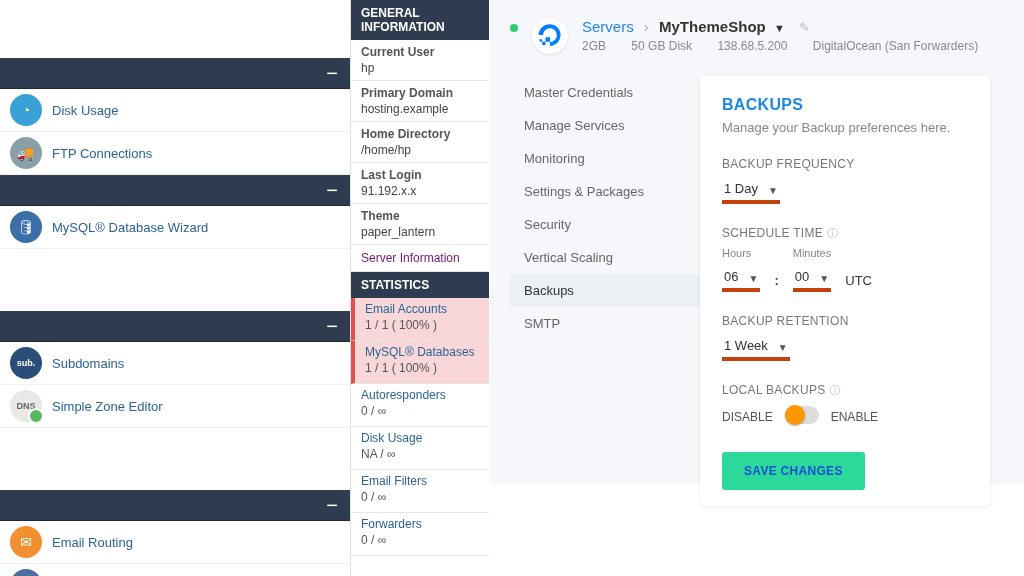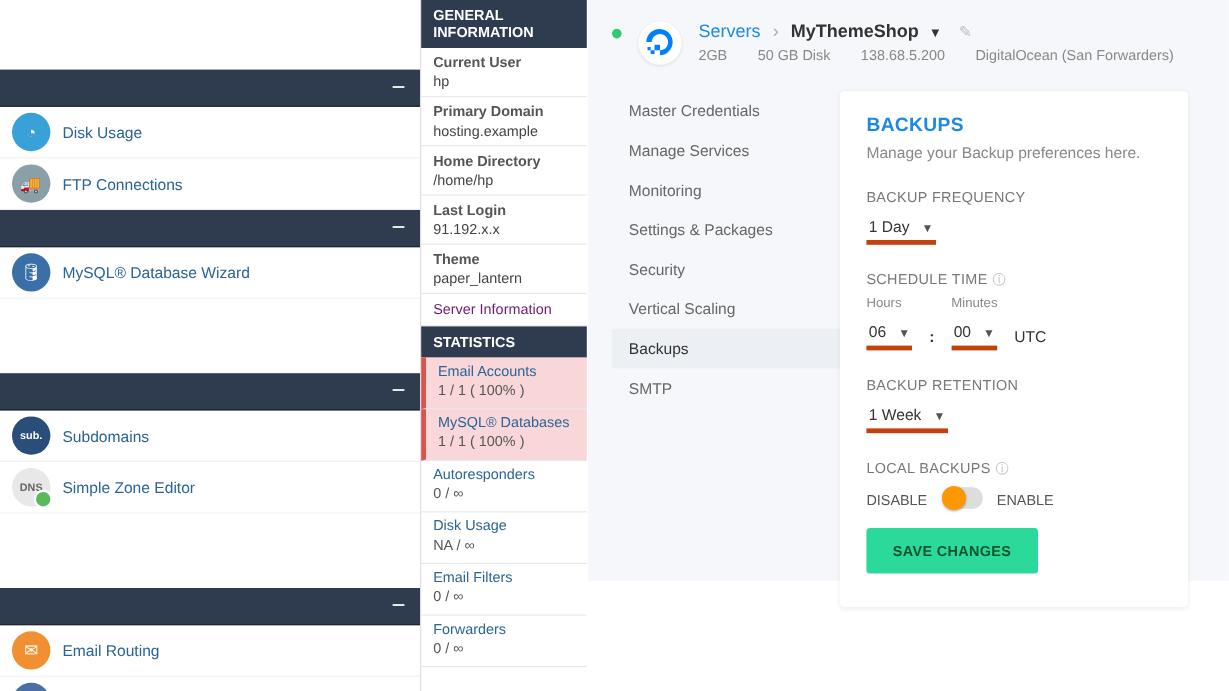--- a/index.html
+++ b/index.html
@@ -44,21 +44,21 @@
 .sect{margin-top:22px}
 .sectk{font-size:12px;color:#777;letter-spacing:.3px}
 .sectk .info{font-size:11px;color:#bbb;margin-left:4px}
 .drop{margin-top:8px;font-size:13px;color:#333;display:inline-flex;align-items:flex-end;border-bottom:4px solid #c2410c;padding:2px 2px 4px}
 .drop .car{font-size:10px;margin-left:10px;color:#555}
 .timerow{margin-top:6px;display:flex;align-items:flex-end;gap:14px}
 .timecol .tl{font-size:11px;color:#888}
 .toggle{margin-top:8px;display:flex;align-items:flex-end;gap:12px;font-size:12px;color:#555}
 .sw{width:34px;height:18px;border-radius:9px;background:#ddd;position:relative}
 .sw::after{content:"";position:absolute;left:0;top:-1px;width:20px;height:20px;border-radius:50%;background:#ff9800;box-shadow:0 1px 2px rgba(0,0,0,.3)}
-.savebtn{margin-top:16px;background:#2bd99a;color:#14532d;font-weight:700;font-size:12px;padding:12px 22px;border-radius:3px;display:inline-block;letter-spacing:.3px}
+.savebtn{margin-top:28px;background:#2bd99a;color:#1d4ed8;font-weight:700;font-size:12px;padding:12px 22px;border-radius:3px;display:inline-block;letter-spacing:.3px}
 </style>
 </head>
 <body>
 
 <div class="cpanel">
   <div class="cp-left" id="cp-left">
       <div class="cp-blank" style="height: 58px;"></div>
       <div class="cp-hdr">
         <span class="minus">−</span>
       </div>

